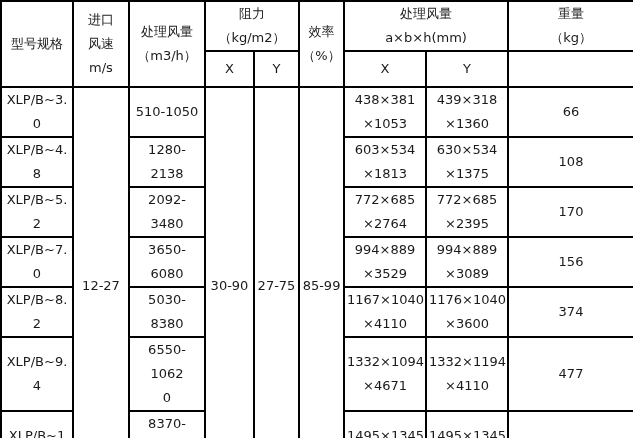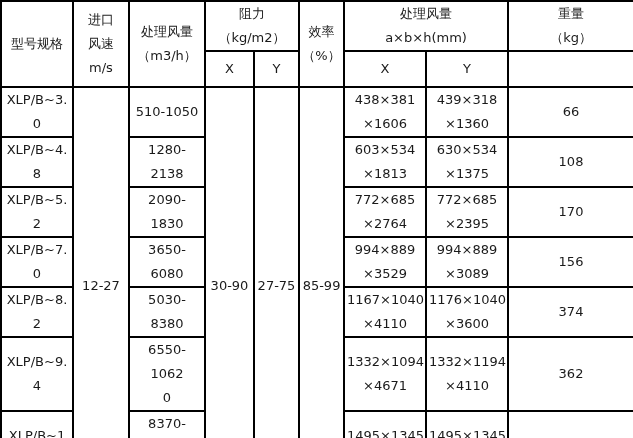--- a/index.html
+++ b/index.html
@@ -90,41 +90,41 @@
 
     <tr class="r0">
       <td>XLP/B~3.
 0</td>
       <td rowspan="7">12-27</td>
       <td>510-1050</td>
       <td rowspan="7">30-90</td>
       <td rowspan="7">27-75</td>
       <td rowspan="7">85-99</td>
       <td>438×381
-×1606</td>
+×1053</td>
       <td>439×318
 ×1360</td>
       <td>66</td>
     </tr>
 
     <tr class="r1">
       <td>XLP/B~4.
 8</td>
       <td>1280-2138</td>
       <td>603×534
 ×1813</td>
       <td>630×534
 ×1375</td>
       <td>108</td>
     </tr>
 
     <tr class="r2">
       <td>XLP/B~5.
 2</td>
-      <td>2090-1830</td>
+      <td>2092-3480</td>
       <td>772×685
 ×2764</td>
       <td>772×685
 ×2395</td>
       <td>170</td>
     </tr>
 
     <tr class="r3">
       <td>XLP/B~7.
 0</td>
@@ -149,21 +149,21 @@
 
     <tr class="r5">
       <td>XLP/B~9.
 4</td>
       <td>6550-1062
 0</td>
       <td>1332×1094
 ×4671</td>
       <td>1332×1194
 ×4110</td>
-      <td>362</td>
+      <td>477</td>
     </tr>
 
     <tr class="r6">
       <td>XLP/B~1
 0.6</td>
       <td>8370-1398
 0</td>
       <td>1495×1345
 ×5232</td>
       <td>1495×1345

